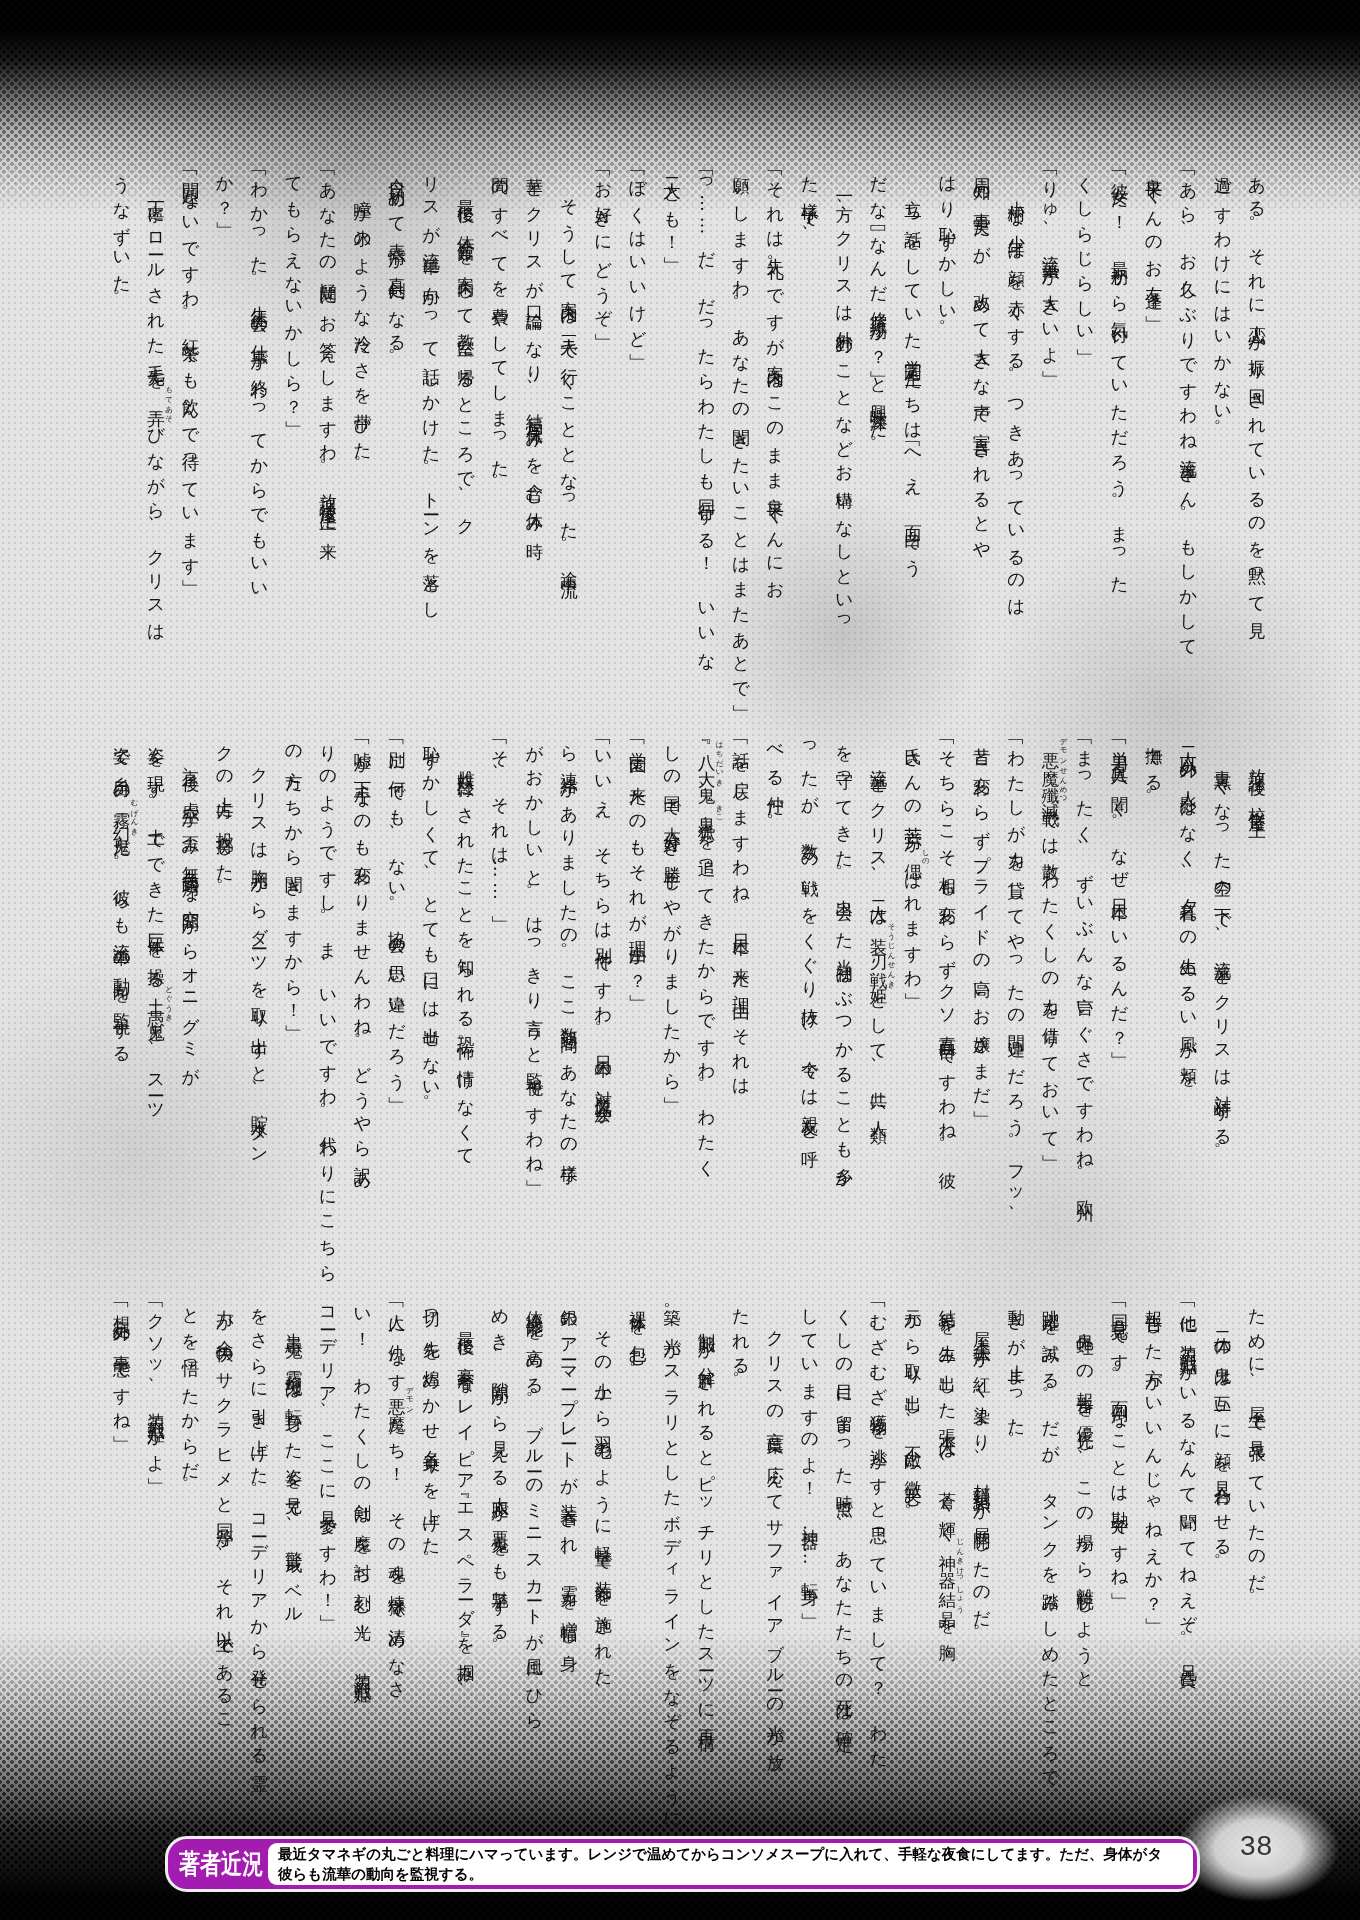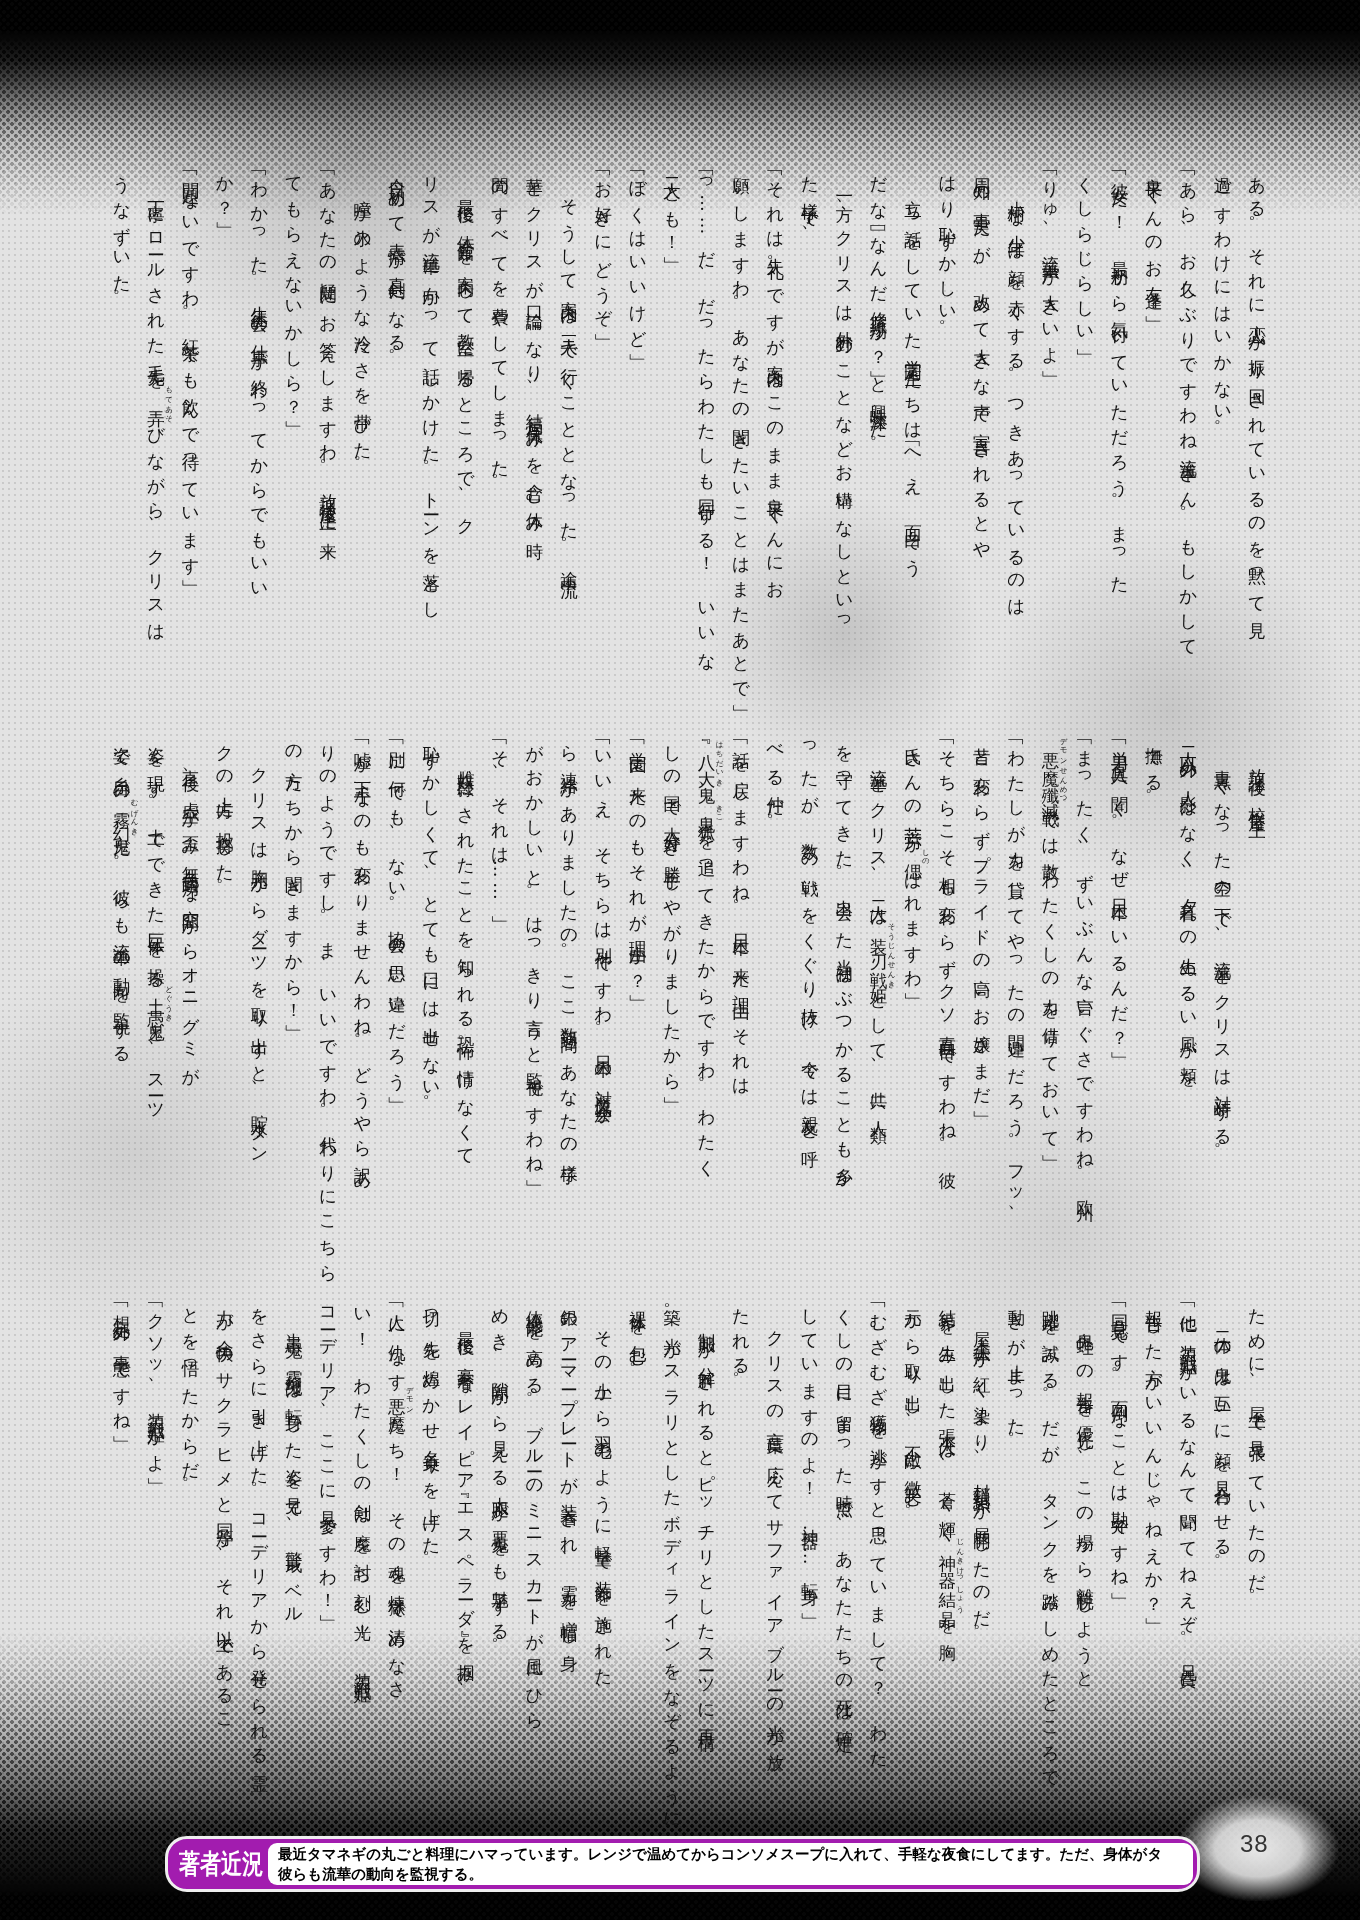--- a/index.html
+++ b/index.html
@@ -69,21 +69,21 @@
     flex:1;background:#ffffff;border-radius:9px;margin:2px 4px 2px 0;height:42px;
     padding:2px 10px;box-sizing:border-box;overflow:hidden;
   }
   .author-box .ln{
     margin:0;color:#000;font-family:"Liberation Sans","DejaVu Sans",sans-serif;
     font-weight:bold;font-size:14.5px;line-height:19.5px;white-space:nowrap;
   }
   .page-number{
     position:absolute;left:1240px;top:1830px;z-index:5;
     font-family:"Liberation Sans","DejaVu Sans",sans-serif;
-    font-size:24px;color:#333;letter-spacing:1px;
+    font-size:28px;color:#333;letter-spacing:1px;
   }
 </style>
 </head>
 <body>
 
 <div class="halftone-top"></div>
 <div class="halftone-bottom"></div>
 <div class="page-number-halo"></div>
 
 <div class="band" id="band1">

